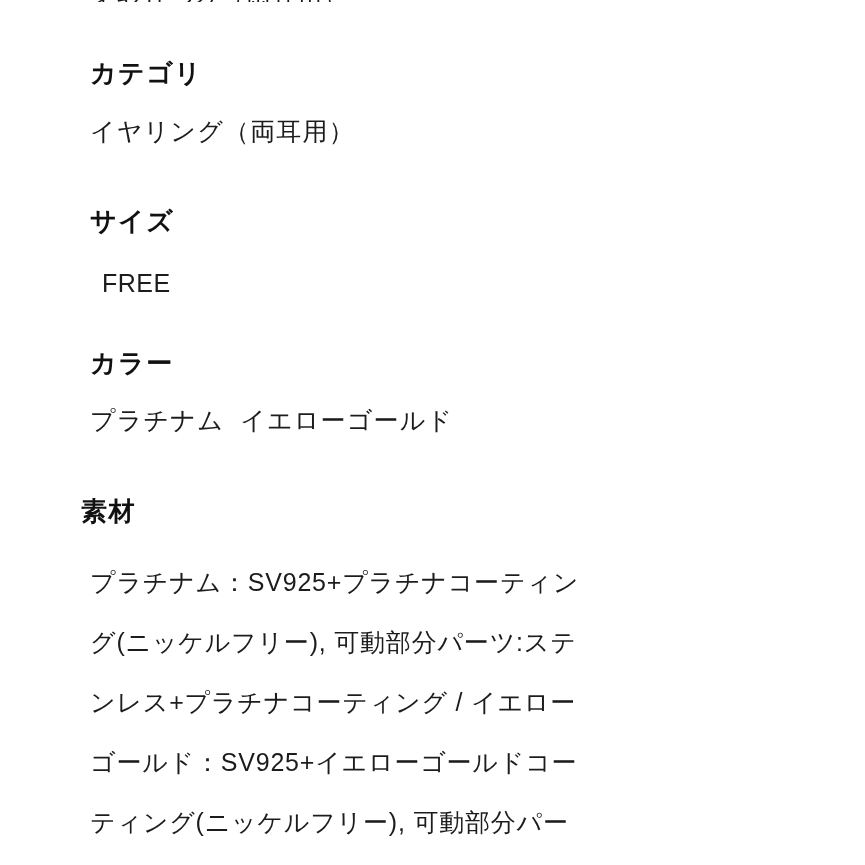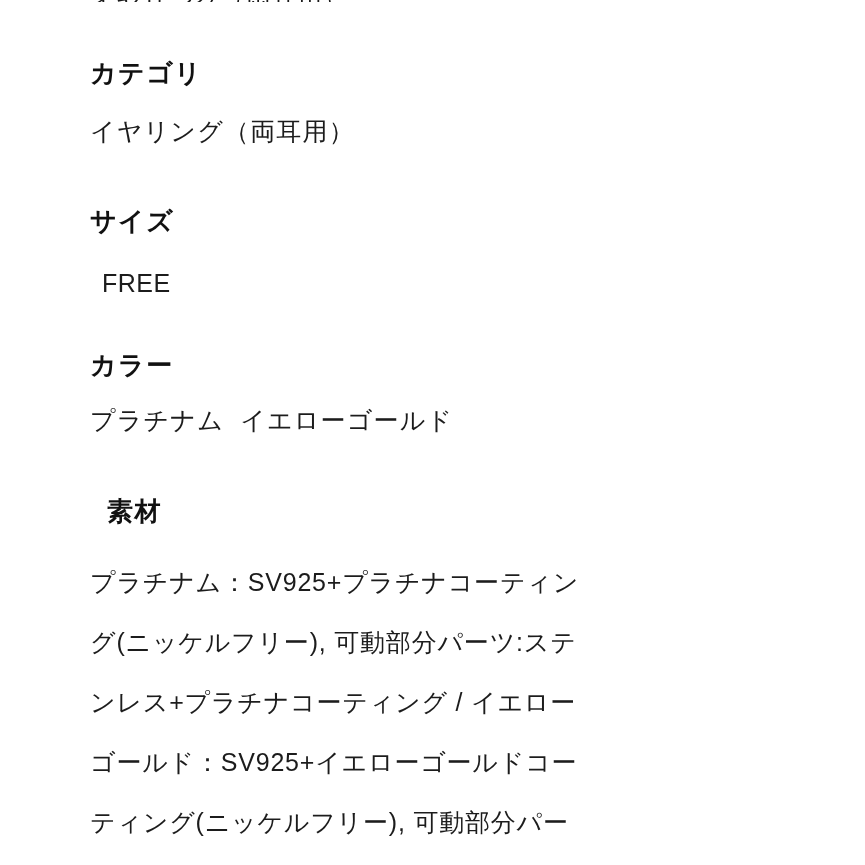--- a/index.html
+++ b/index.html
@@ -46,23 +46,23 @@
     font-weight: normal;
     color: #1c1c1c;
     letter-spacing: 1.2px;
     line-height: 1.2;
     margin: 0;
   }
   .sp-category-heading { position: absolute; top: 58px; left: 90px; }
   .sp-category-body    { position: absolute; top: 116px; left: 90px; }
   .sp-size-heading     { position: absolute; top: 206px; left: 90px; }
   .sp-size-body        { position: absolute; top: 268px; left: 102px; letter-spacing: 0.5px; }
-  .sp-color-heading    { position: absolute; top: 350px; left: 90px; }
+  .sp-color-heading    { position: absolute; top: 350px; left: 90px; font-family: Liberation Mono, monospace; }
   .sp-color-body       { position: absolute; top: 408px; left: 90px; font-family: Liberation Mono, monospace; }
-  .sp-material-heading { position: absolute; top: 496px; left: 107px; }
+  .sp-material-heading { position: absolute; top: 496px; left: 81px; }
   .material-body {
     position: absolute;
     top: 552px;
     left: 90px;
     width: 500px;
     font-size: 25px;
     line-height: 60px;
     letter-spacing: 0.8px;
     color: #1c1c1c;
     word-break: break-all;

